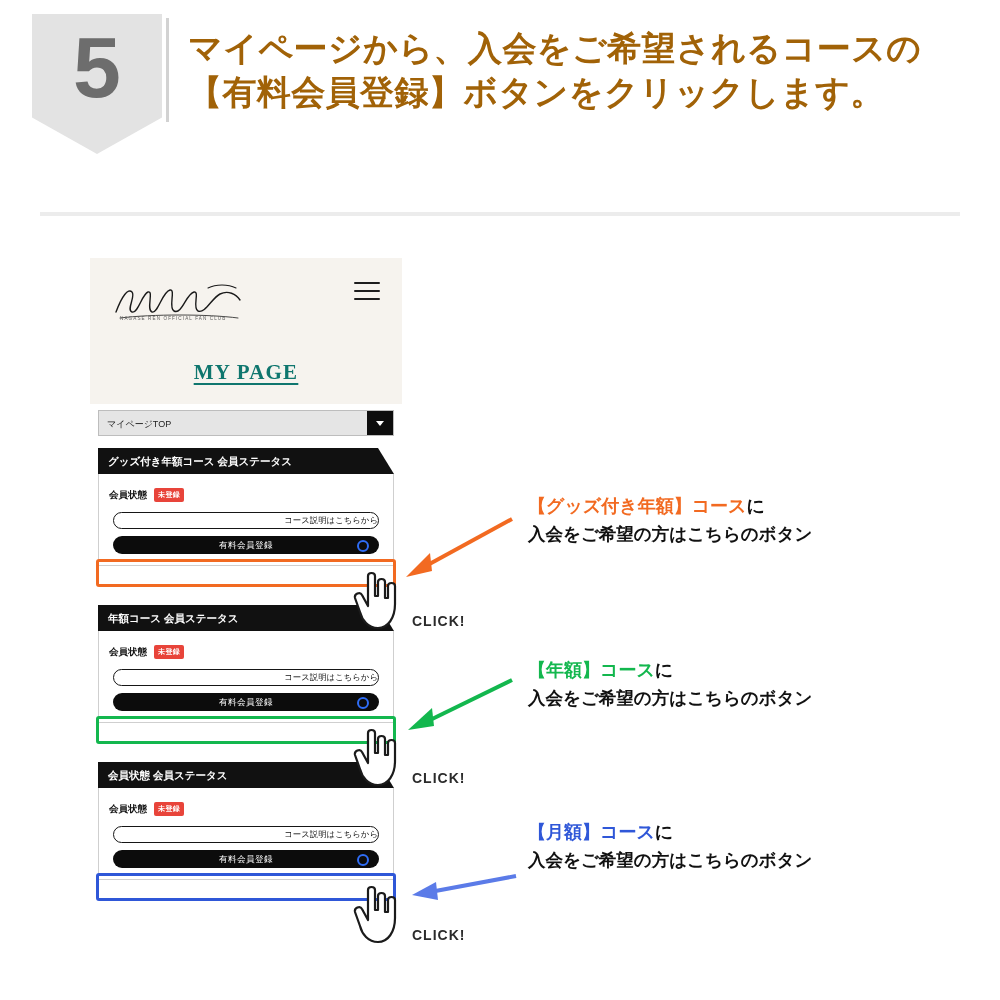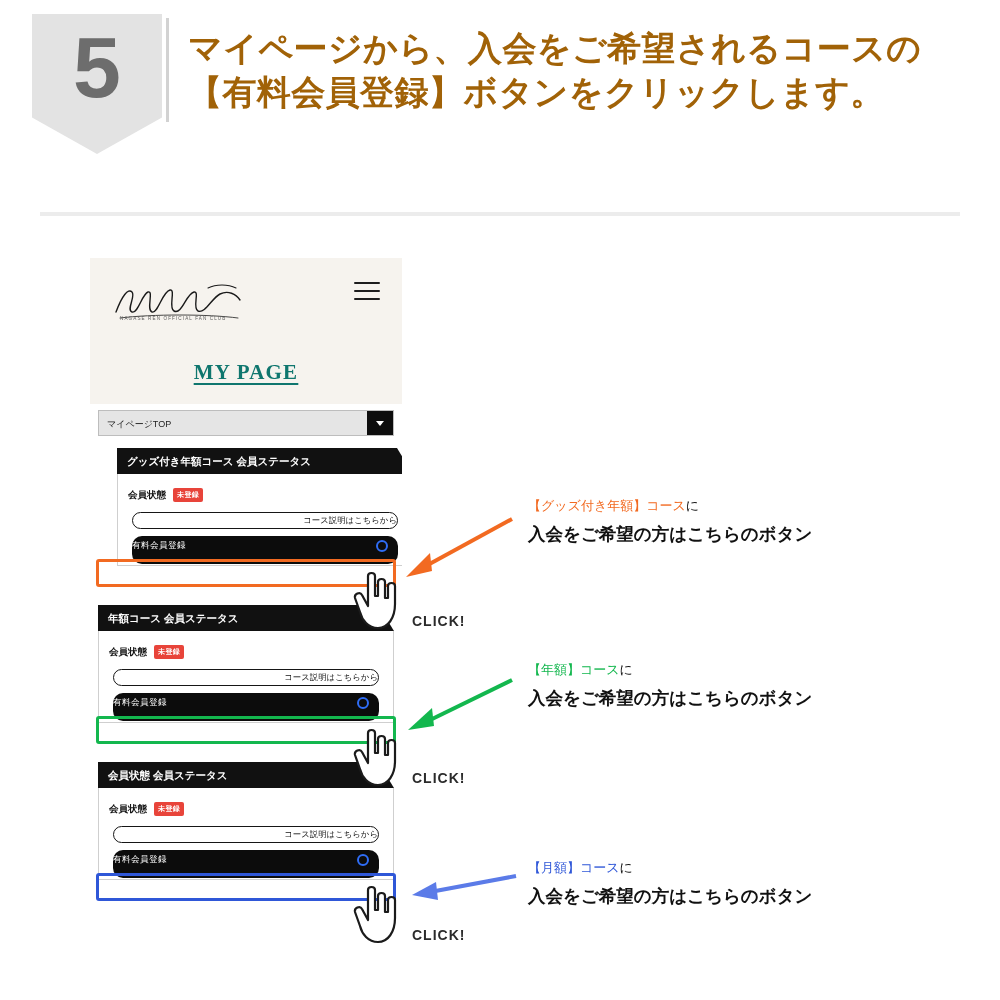--- a/index.html
+++ b/index.html
@@ -239,24 +239,25 @@
     text-align: right;
     font-size: 8.4px;
     line-height: 15px;
     color: #111111;
   }
   .register-btn {
     position: absolute;
     left: 14px;
     top: 62px;
     width: 266px;
-    height: 28px;
+    height: 18px;
     border-radius: 10px;
     background: #0c0c0c;
     color: #ffffff;
+    text-align: center;
     font-size: 8.6px;
     line-height: 19px;
     letter-spacing: 0.4px;
   }
   .btn-dot {
     position: absolute;
     right: 10px;
     top: 3.5px;
     width: 12px;
     height: 12px;
@@ -283,22 +284,22 @@
     font-family: "Liberation Sans", sans-serif;
     font-size: 14px;
     font-weight: bold;
     letter-spacing: 1px;
     color: #2b2b2b;
   }
 
   
   .anno { position: absolute; }
   .anno-line1 {
-    font-size: 13px;
-    font-weight: normal;
+    font-size: 18px;
+    font-weight: bold;
     line-height: 28px;
     white-space: nowrap;
   }
   .anno-line2 {
     font-size: 17.5px;
     font-weight: bold;
     line-height: 28px;
     color: #111111;
     white-space: nowrap;
   }
@@ -344,21 +345,21 @@
 
   <div class="mypage-title">MY PAGE</div>
 
   <div class="select-wrap">
     <div class="select-value">マイページTOP</div>
     <div class="select-arrow-box">
         <div class="caret"></div>
       </div>
   </div>
 
-  <div class="course-block" style="top:190px;margin-left:19px;">
+  <div class="course-block" style="top:190px;">
     <div class="course-header">グッズ付き年額コース 会員ステータス</div>
     <div class="course-body">
       <div class="status-row">
         <span class="status-label">会員状態</span>
         <span class="status-badge">未登録</span>
       </div>
       <div class="desc-pill">コース説明はこちらから</div>
       <div class="register-btn">
         <span>有料会員登録</span>
         <span class="btn-dot"></span>
@@ -444,18 +445,18 @@
   <div class="anno-line2">入会をご希望の方はこちらのボタン</div>
 </div>
 
 <div class="anno" style="left:528px; top:656px;">
   <div class="anno-line1" style="color:#13b74e;">
     <span>【年額】コース</span><span class="anno-black">に</span>
   </div>
   <div class="anno-line2">入会をご希望の方はこちらのボタン</div>
 </div>
 
-<div class="anno" style="left:528px; top:818px;margin-top:36px;">
+<div class="anno" style="left:528px; top:818px;">
   <div class="anno-line1" style="color:#2f57d8;">
     <span>【月額】コース</span><span class="anno-black">に</span>
   </div>
   <div class="anno-line2">入会をご希望の方はこちらのボタン</div>
 </div>
 
 </body></html>

